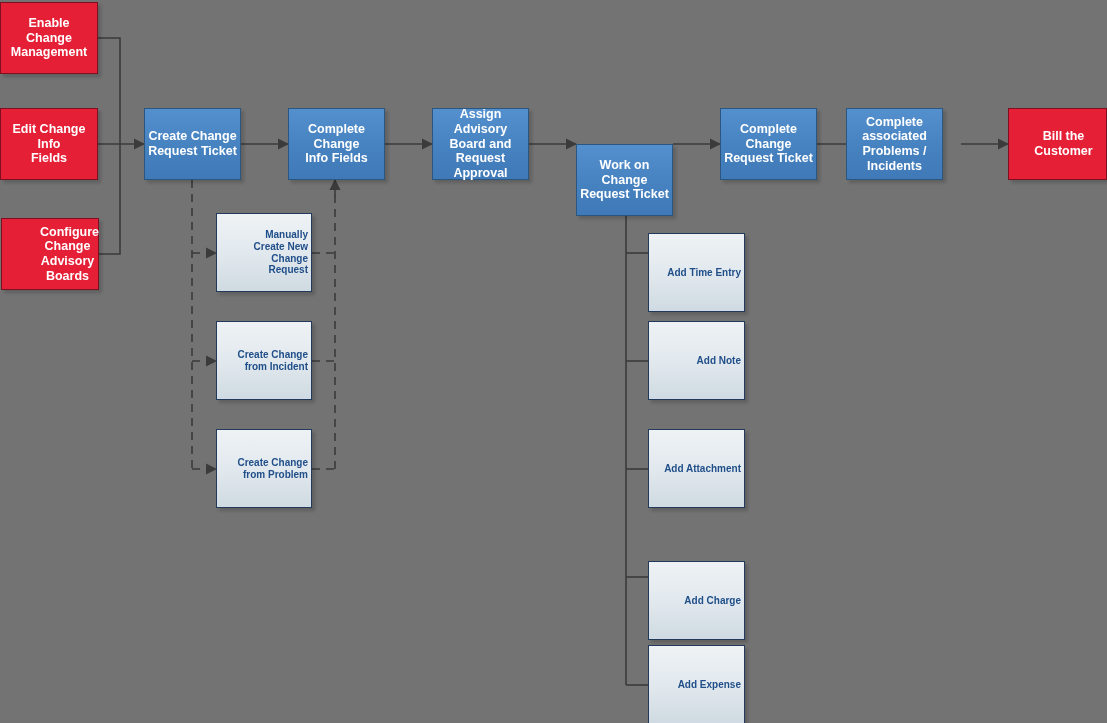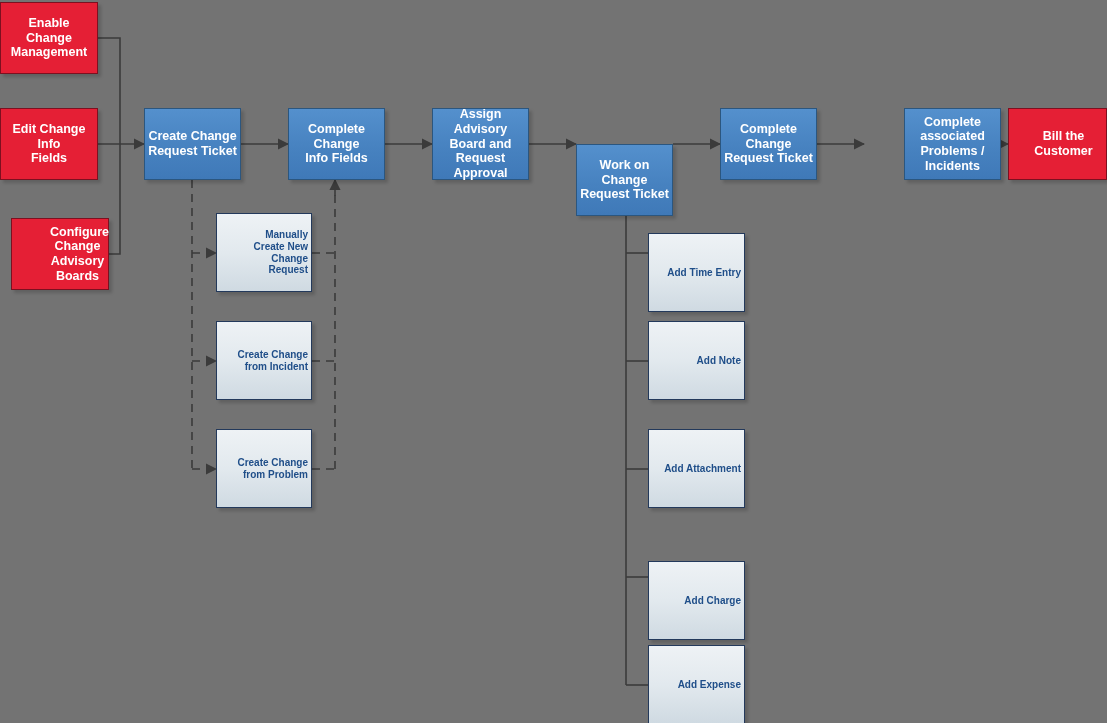--- a/index.html
+++ b/index.html
@@ -122,21 +122,21 @@
 
   <div id="node-layer">
       <div class="node red" style="left: 0px; top: 2px; width: 98px; height: 72px;">
         <span class="lbl">Enable Change
 Management</span>
       </div>
       <div class="node red" style="left: 0px; top: 108px; width: 98px; height: 72px;">
         <span class="lbl">Edit Change Info
 Fields</span>
       </div>
-      <div class="node red" style="left: 11px; top: 218px; width: 98px; height: 72px; padding-left: 35px;">
+      <div class="node red" style="left: 1px; top: 218px; width: 98px; height: 72px; padding-left: 35px;">
         <span class="lbl">Configure Change
 Advisory Boards</span>
       </div>
       <div class="node blue" style="left: 144px; top: 108px; width: 97px; height: 72px;">
         <span class="lbl">Create Change
 Request Ticket</span>
       </div>
       <div class="node blue" style="left: 288px; top: 108px; width: 97px; height: 72px;">
         <span class="lbl">Complete Change
 Info Fields</span>
@@ -147,21 +147,21 @@
 Request Approval</span>
       </div>
       <div class="node blue" style="left: 576px; top: 108px; width: 97px; height: 72px; margin-top: 36px;">
         <span class="lbl">Work on Change
 Request Ticket</span>
       </div>
       <div class="node blue" style="left: 720px; top: 108px; width: 97px; height: 72px;">
         <span class="lbl">Complete Change
 Request Ticket</span>
       </div>
-      <div class="node blue" style="left: 904px; top: 108px; width: 97px; height: 72px;">
+      <div class="node blue" style="left: 846px; top: 108px; width: 97px; height: 72px;">
         <span class="lbl">Complete
 associated
 Problems /
 Incidents</span>
       </div>
       <div class="node red" style="left: 1008px; top: 108px; width: 99px; height: 72px; padding-left: 12px;">
         <span class="lbl">Bill the Customer</span>
       </div>
       <div class="node grey" style="left: 216px; top: 213px; width: 96px; height: 79px;">
         <span class="lbl">Manually

